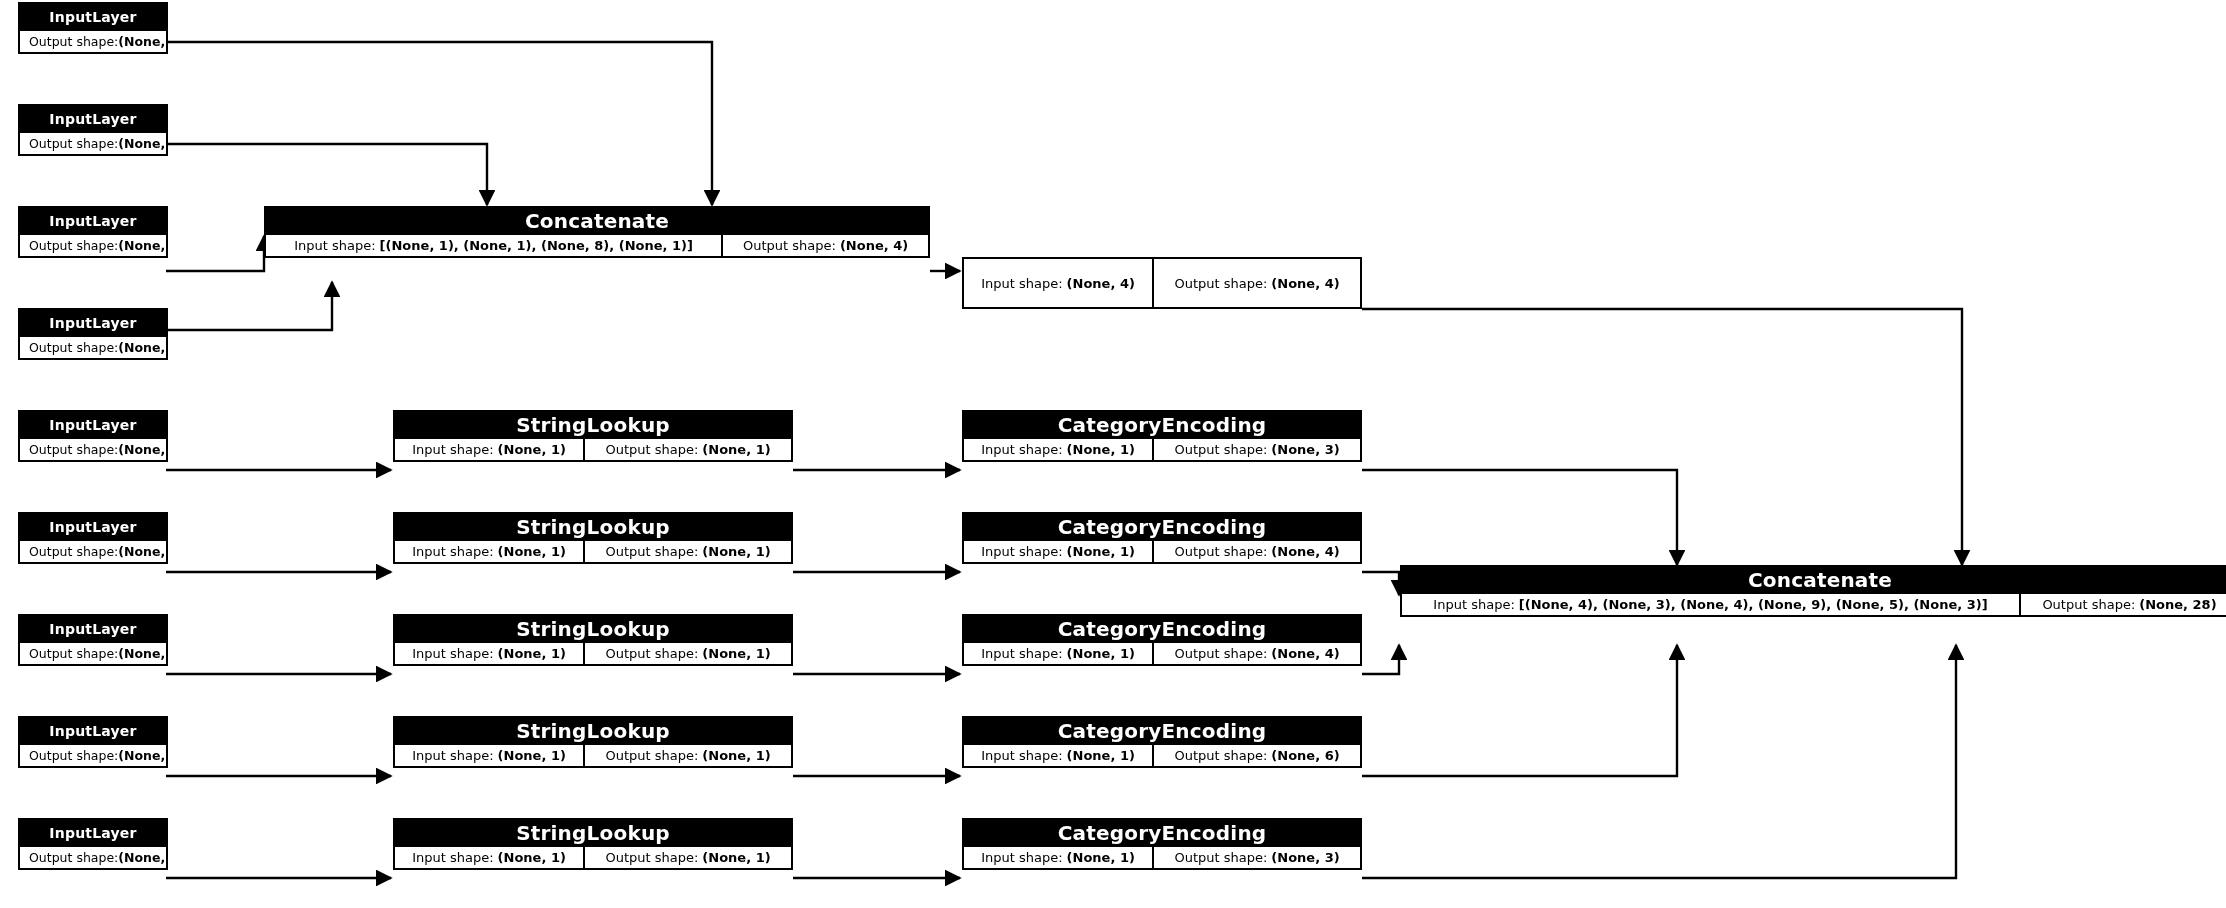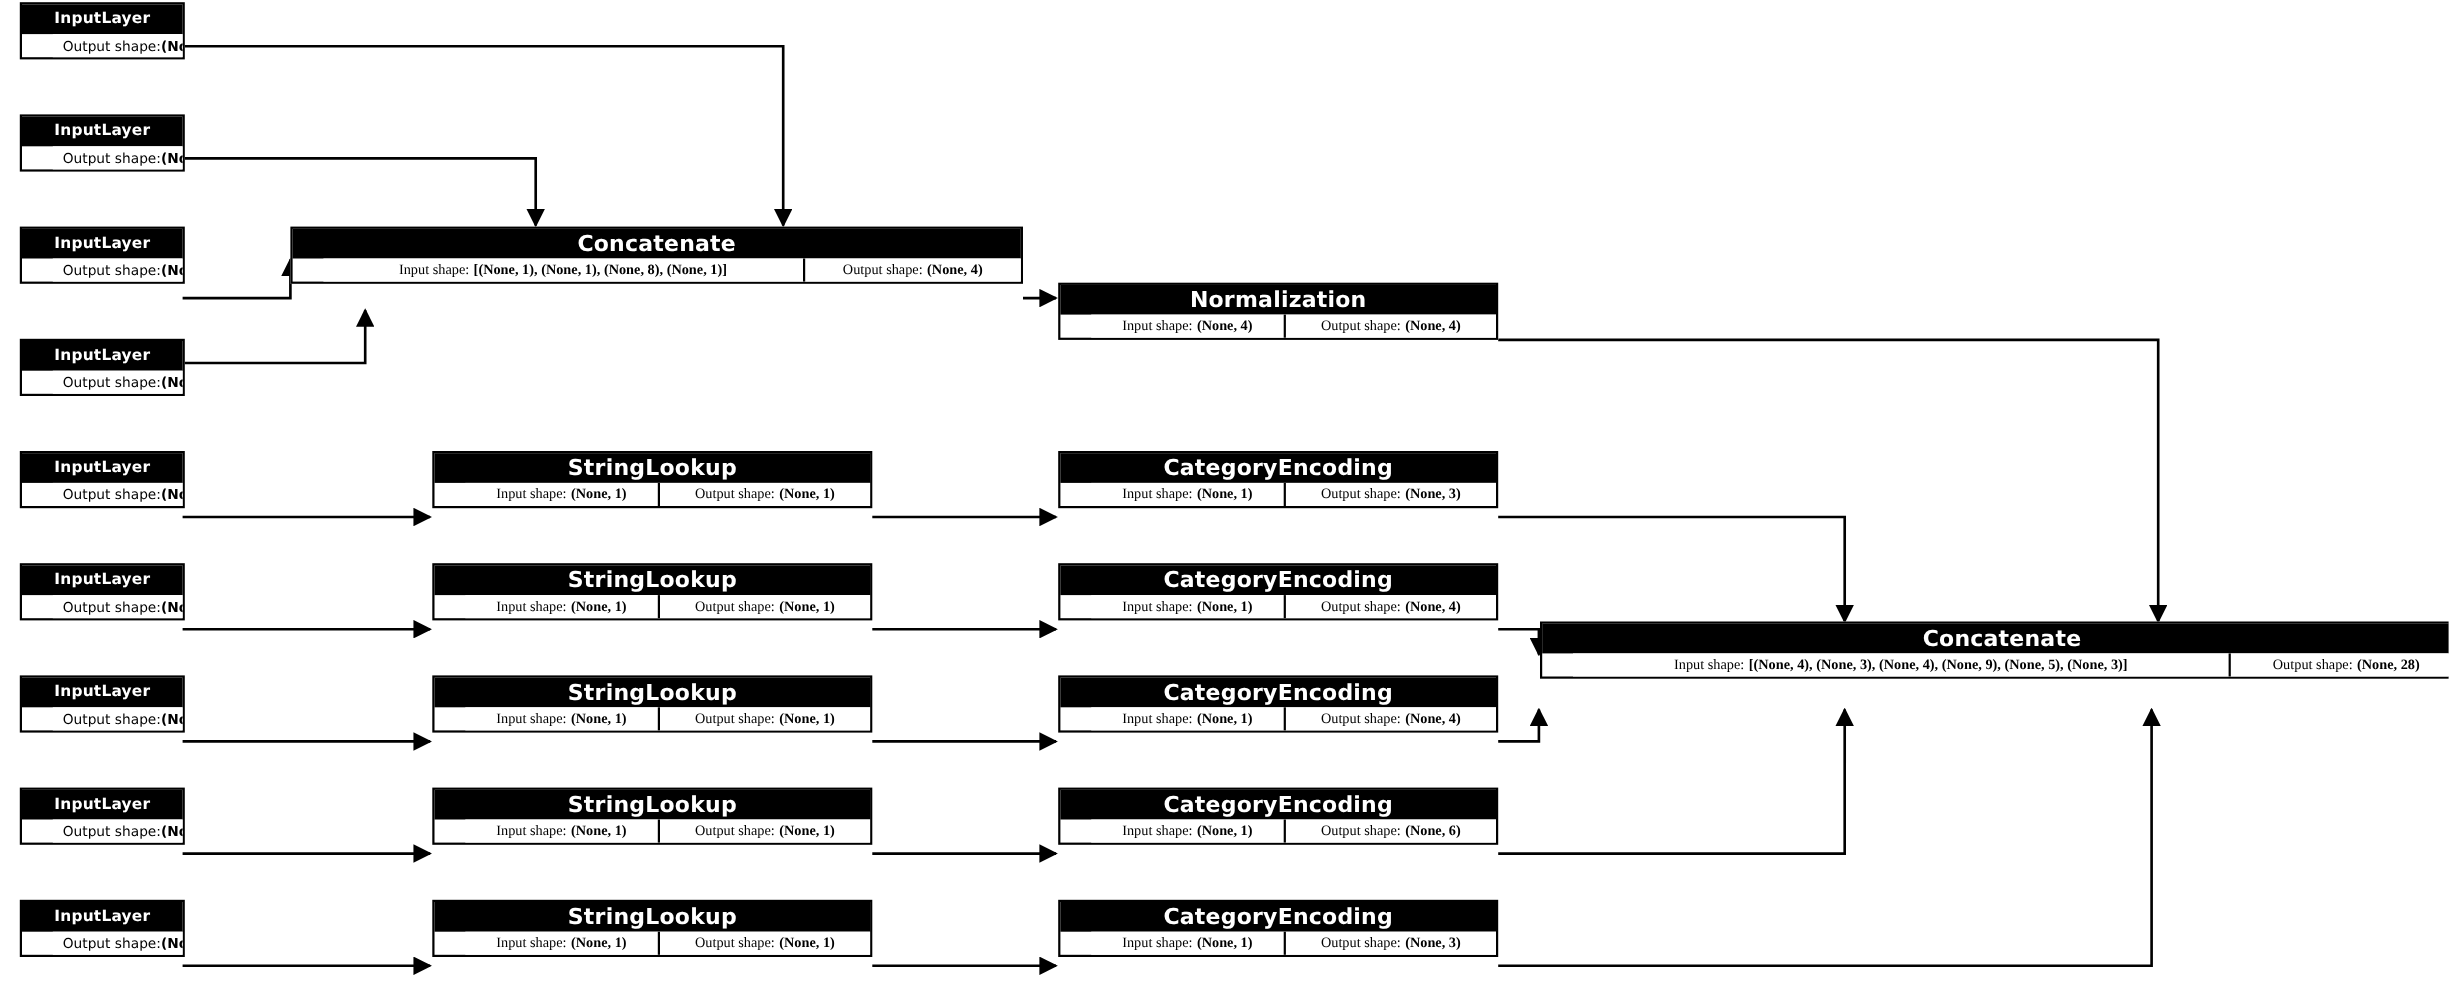--- a/index.html
+++ b/index.html
@@ -22,21 +22,20 @@
     font-weight:bold;
     display:flex;align-items:center;justify-content:center;
     box-sizing:border-box;
     letter-spacing:0.2px;
     white-space:nowrap;
   }
   .node .body{
     display:flex;flex-direction:row;flex:1 1 auto;
     background:#ffffff;
     box-sizing:border-box;
-    margin-left:28px;
   }
   .cell{
     display:flex;align-items:center;
     box-sizing:border-box;
     padding:0 9px;
     color:#000000;
     white-space:nowrap;
     overflow:hidden;
   }
   .cell + .cell{border-left:2px solid #000000;}
@@ -49,21 +48,21 @@
   .n-input .hdr{height:28px;font-size:14px;}
   .n-input .body{height:22px;}
   .n-input .cell{font-size:12.5px;width:100%;justify-content:flex-start;}
 
   .n-mid{height:52px;}
   .n-mid .hdr{height:28px;font-size:14px;}
   .n-mid .body{height:22px;}
   .n-mid .cell{font-size:12.5px;justify-content:center;}
 
   .n-big .hdr{font-size:20px;}
-  .n-big .cell{font-size:13px;font-family:Liberation Serif, serif;}
+  .n-big .cell{font-size:13px;}
 </style>
 </head>
 <body>
 
 <div id="canvas">
 
   <svg id="wires" viewBox="0 0 2226 908">
     <defs>
       <marker id="ah" viewBox="0 0 10 10" refX="9" refY="5" markerWidth="7" markerHeight="7" orient="auto-start-reverse">
         <path d="M 0 0 L 10 5 L 0 10 z" fill="#000"></path>
@@ -212,21 +211,20 @@
         </div>
       <div class="cell" style="width:208px;">
           <span class="lbl">Output shape:</span>
           <span class="sp"></span>
           <span class="val">(None, 4)</span>
         </div>
     </div>
   </div>
 
   <div class="node n-mid n-big" style="left:946px;top:257px;width:400px;">
-    <div class="hdr">Normalization</div>
     <div class="body">
       <div class="cell" style="width:190px;">
           <span class="lbl">Input shape:</span>
           <span class="sp"></span>
           <span class="val">(None, 4)</span>
         </div>
       <div class="cell" style="width:210px;">
           <span class="lbl">Output shape:</span>
           <span class="sp"></span>
           <span class="val">(None, 4)</span>

